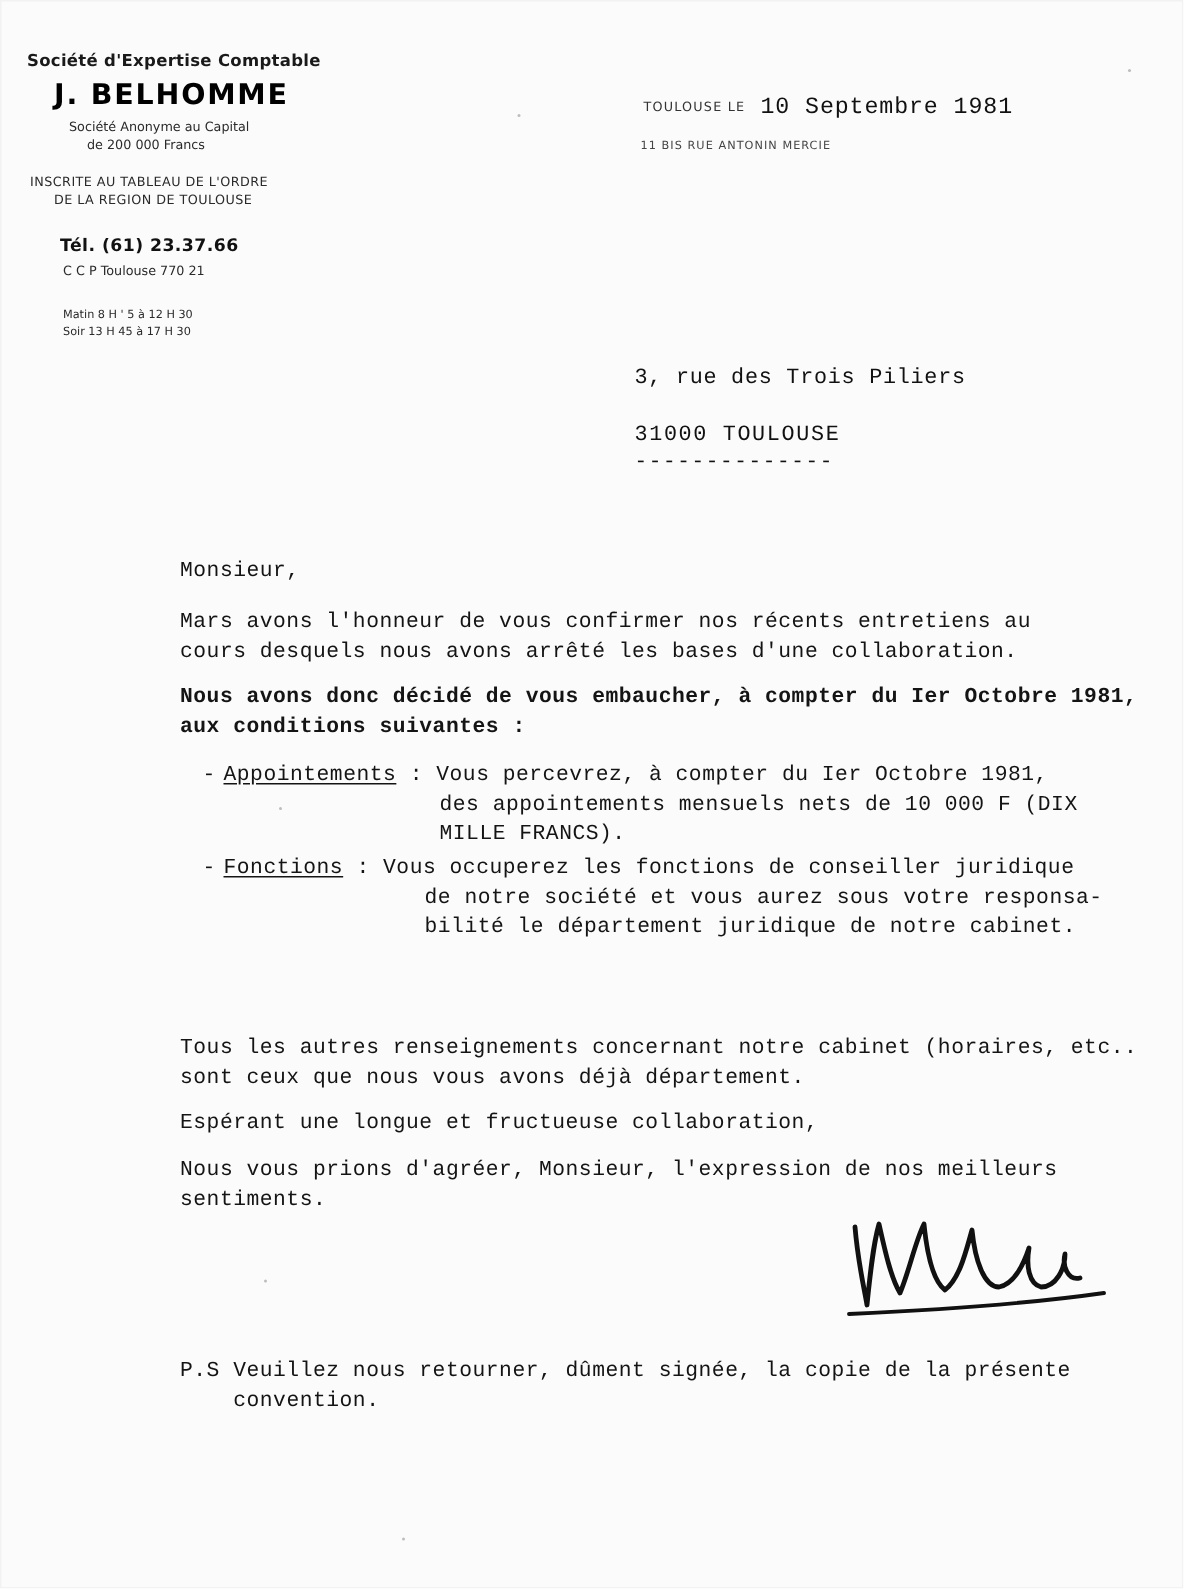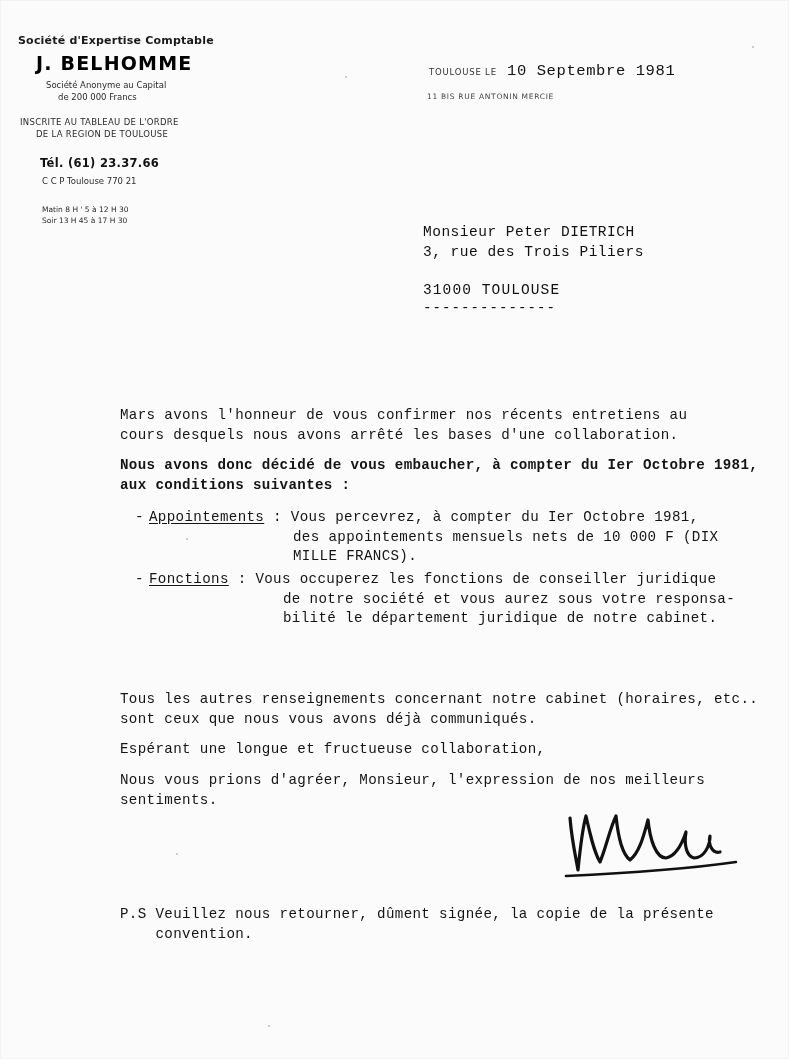--- a/index.html
+++ b/index.html
@@ -190,45 +190,45 @@
   <div class="abs lh-insc2">DE LA REGION DE TOULOUSE</div>
   <div class="abs lh-tel">Tél. (61) 23.37.66</div>
   <div class="abs lh-ccp">C C P Toulouse 770 21</div>
   <div class="abs lh-h1">Matin  8 H ' 5 à 12 H 30</div>
   <div class="abs lh-h2">Soir   13 H 45 à 17 H 30</div>
 
   <div class="abs date-label">TOULOUSE LE</div>
   <div class="abs date-value">10 Septembre 1981</div>
   <div class="abs date-addr">11 BIS RUE ANTONIN MERCIE</div>
 
-  <div class="abs rcpt rcpt-1">Monsieur Peter DIETRICH</div>
   <div class="abs rcpt rcpt-2">3, rue des Trois Piliers</div>
   <div class="abs rcpt-city">31000 TOULOUSE</div>
   <div class="abs rcpt-rule">--------------</div>
 
+  <div class="body-block salut">Monsieur,</div>
   <div class="body-block p1">Mars avons l'honneur de vous confirmer nos récents entretiens au
 cours desquels nous avons arrêté les bases d'une collaboration.</div>
   <div class="body-block p2">Nous avons donc décidé de vous embaucher, à compter du Ier Octobre 1981,
 aux conditions suivantes :</div>
 
   <div class="item item1">
     <span class="dash">-</span><u>Appointements</u><span> : </span><span>Vous percevrez, à compter du Ier Octobre 1981,</span>
     <span class="item-indent">des appointements mensuels nets de 10 000 F (DIX
 MILLE FRANCS).</span>
   </div>
 
   <div class="item item2">
     <span class="dash">-</span><u>Fonctions</u><span> : </span><span>Vous occuperez les fonctions de conseiller juridique</span>
     <span class="item-indent2">de notre société et vous aurez sous votre responsa-
 bilité le département juridique de notre cabinet.</span>
   </div>
 
 
   <div class="body-block p3">Tous les autres renseignements concernant notre cabinet (horaires, etc..
-sont ceux que nous vous avons déjà communiqués.</div>
+sont ceux que nous vous avons déjà département.</div>
   <div class="body-block p4">Espérant une longue et fructueuse collaboration,</div>
   <div class="body-block p5">Nous vous prions d'agréer, Monsieur, l'expression de nos meilleurs
 sentiments.</div>
 
   <div class="sig">
     <svg width="200" height="90" viewBox="0 0 200 90" fill="none" xmlns="http://www.w3.org/2000/svg">
       <path d="M10 18 C12 42, 16 58, 18 70 C20 50, 22 30, 26 16 C30 34, 34 52, 40 62 C46 48, 50 28, 56 16 C58 36, 62 54, 70 60 C80 52, 84 34, 88 20 C90 40, 96 58, 106 58 C116 56, 122 44, 126 32 C124 44, 126 56, 134 58 C144 58, 150 46, 150 36 C148 44, 152 54, 160 52" stroke="#111" stroke-width="3.2" stroke-linecap="round" stroke-linejoin="round"></path>
       <path d="M6 76 C50 74, 120 70, 176 62" stroke="#111" stroke-width="2.6" stroke-linecap="round"></path>
     </svg>
   </div>

